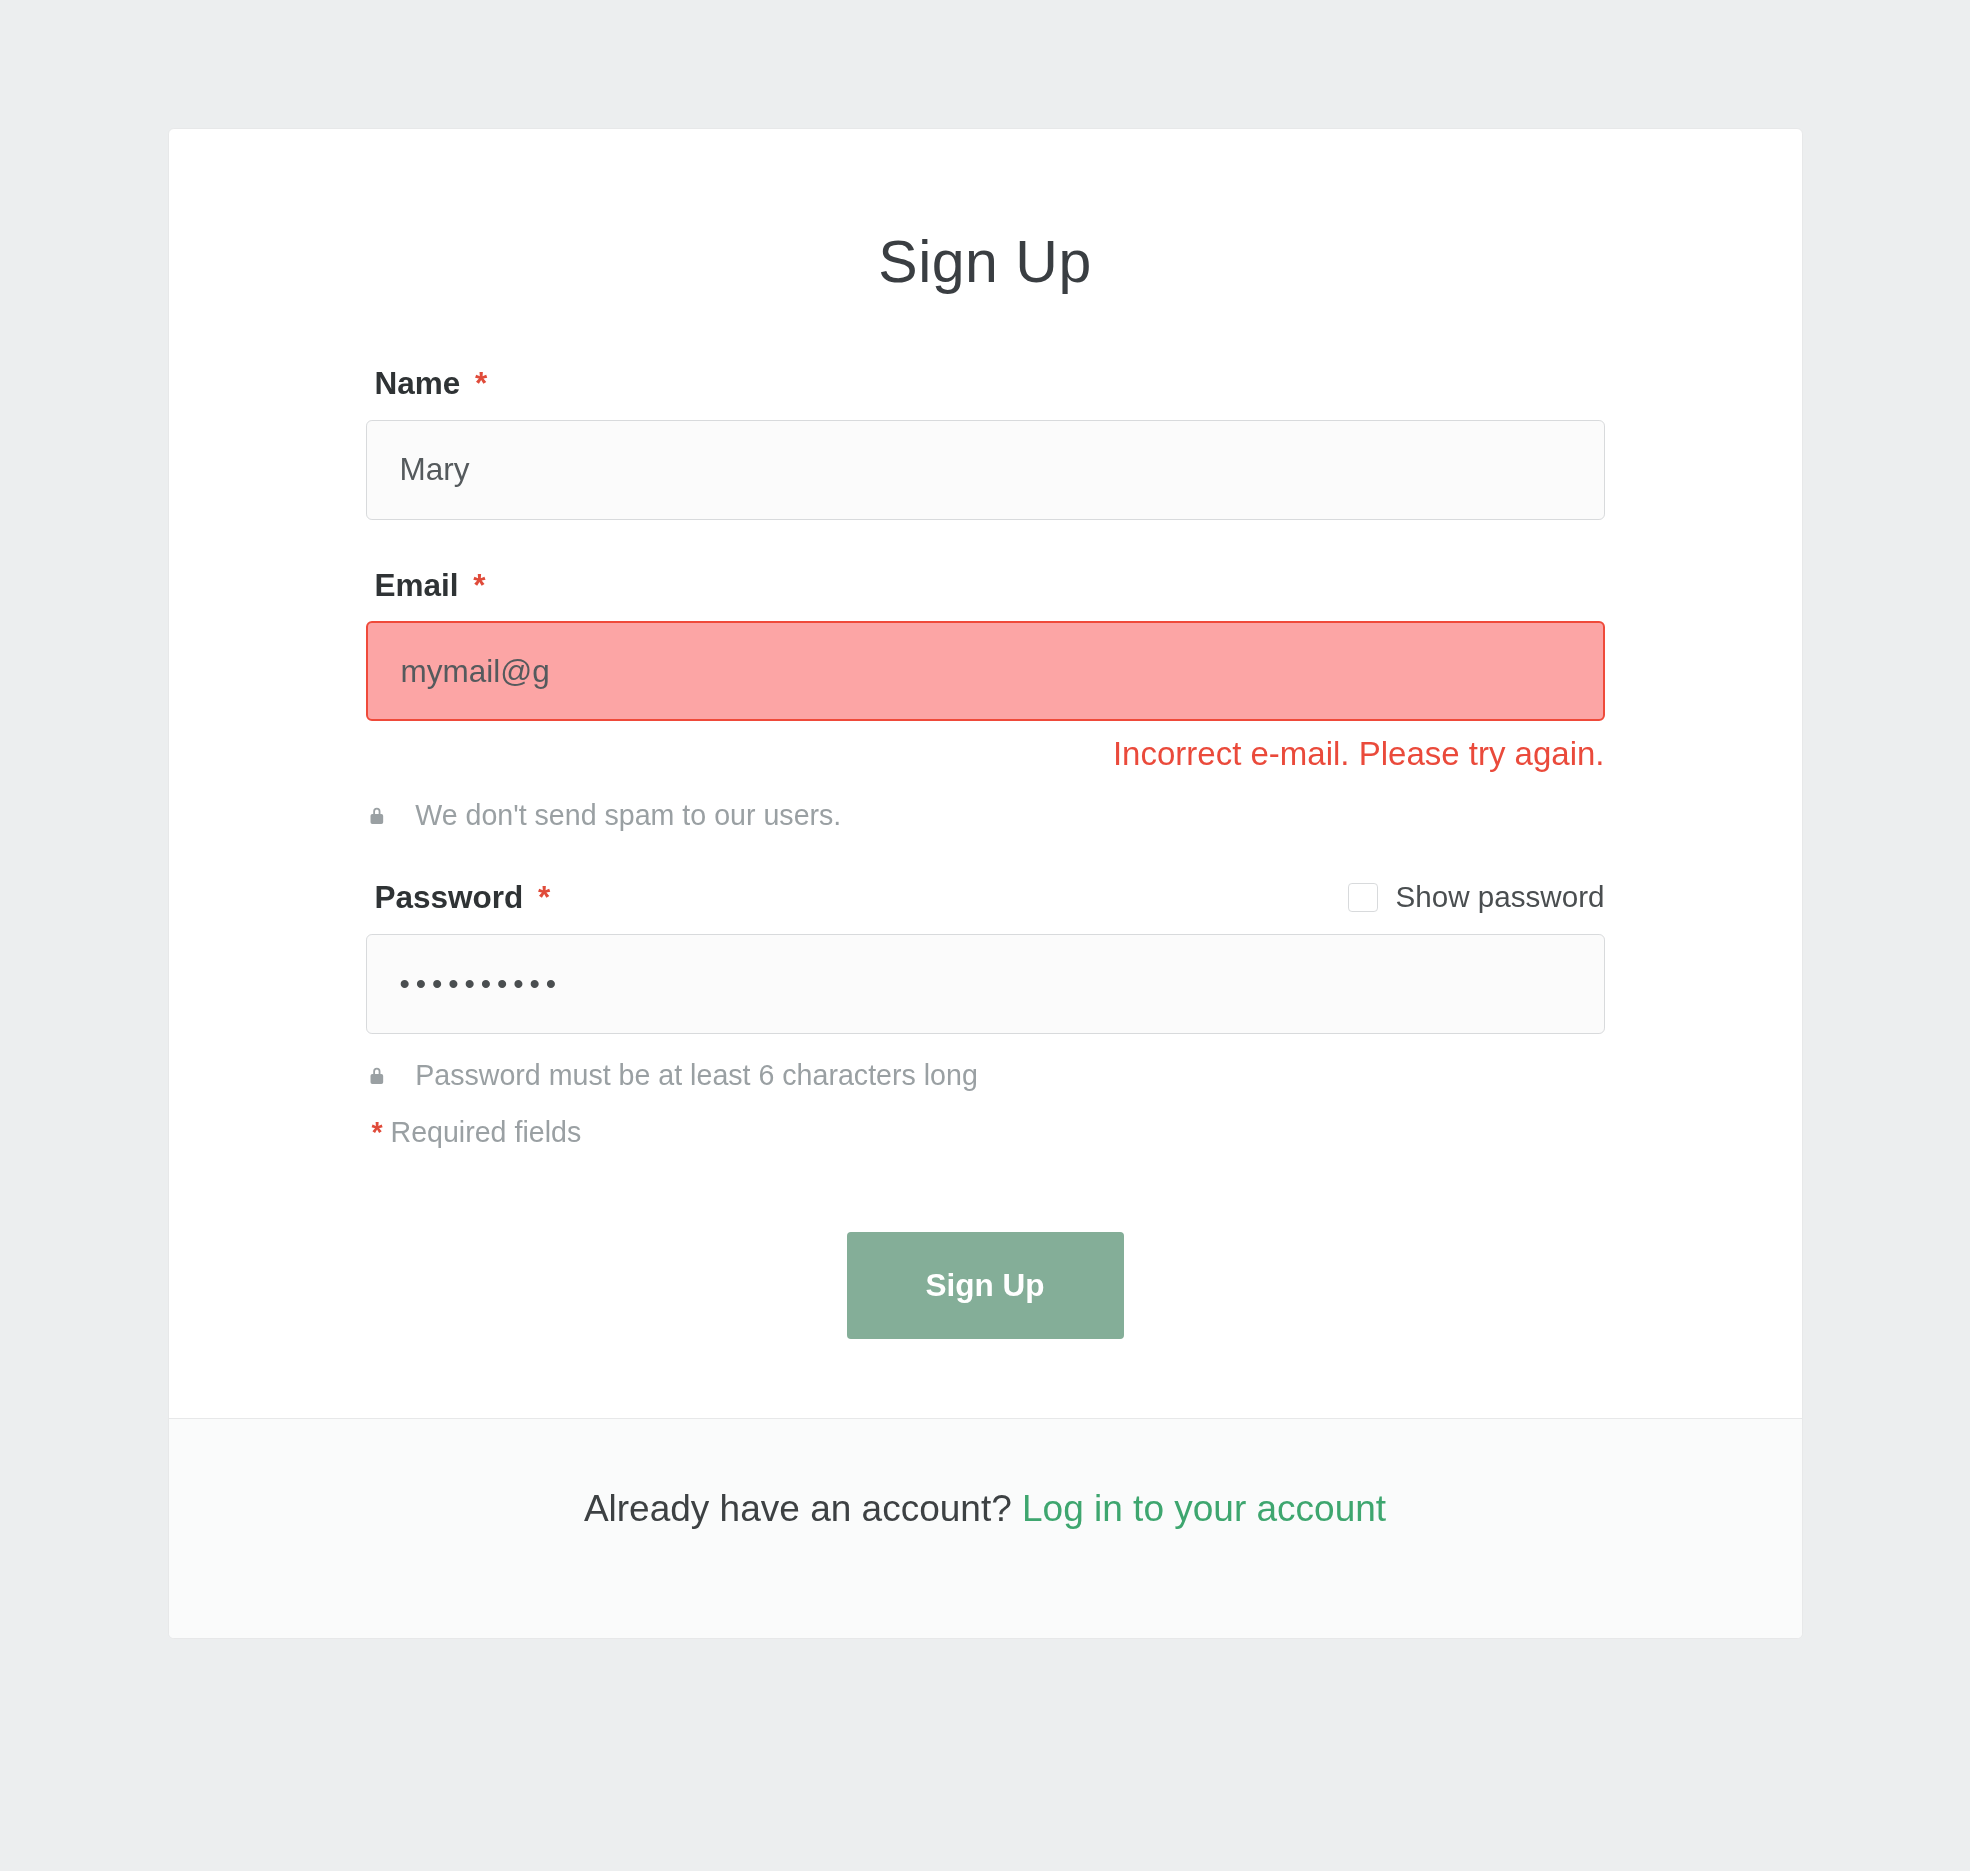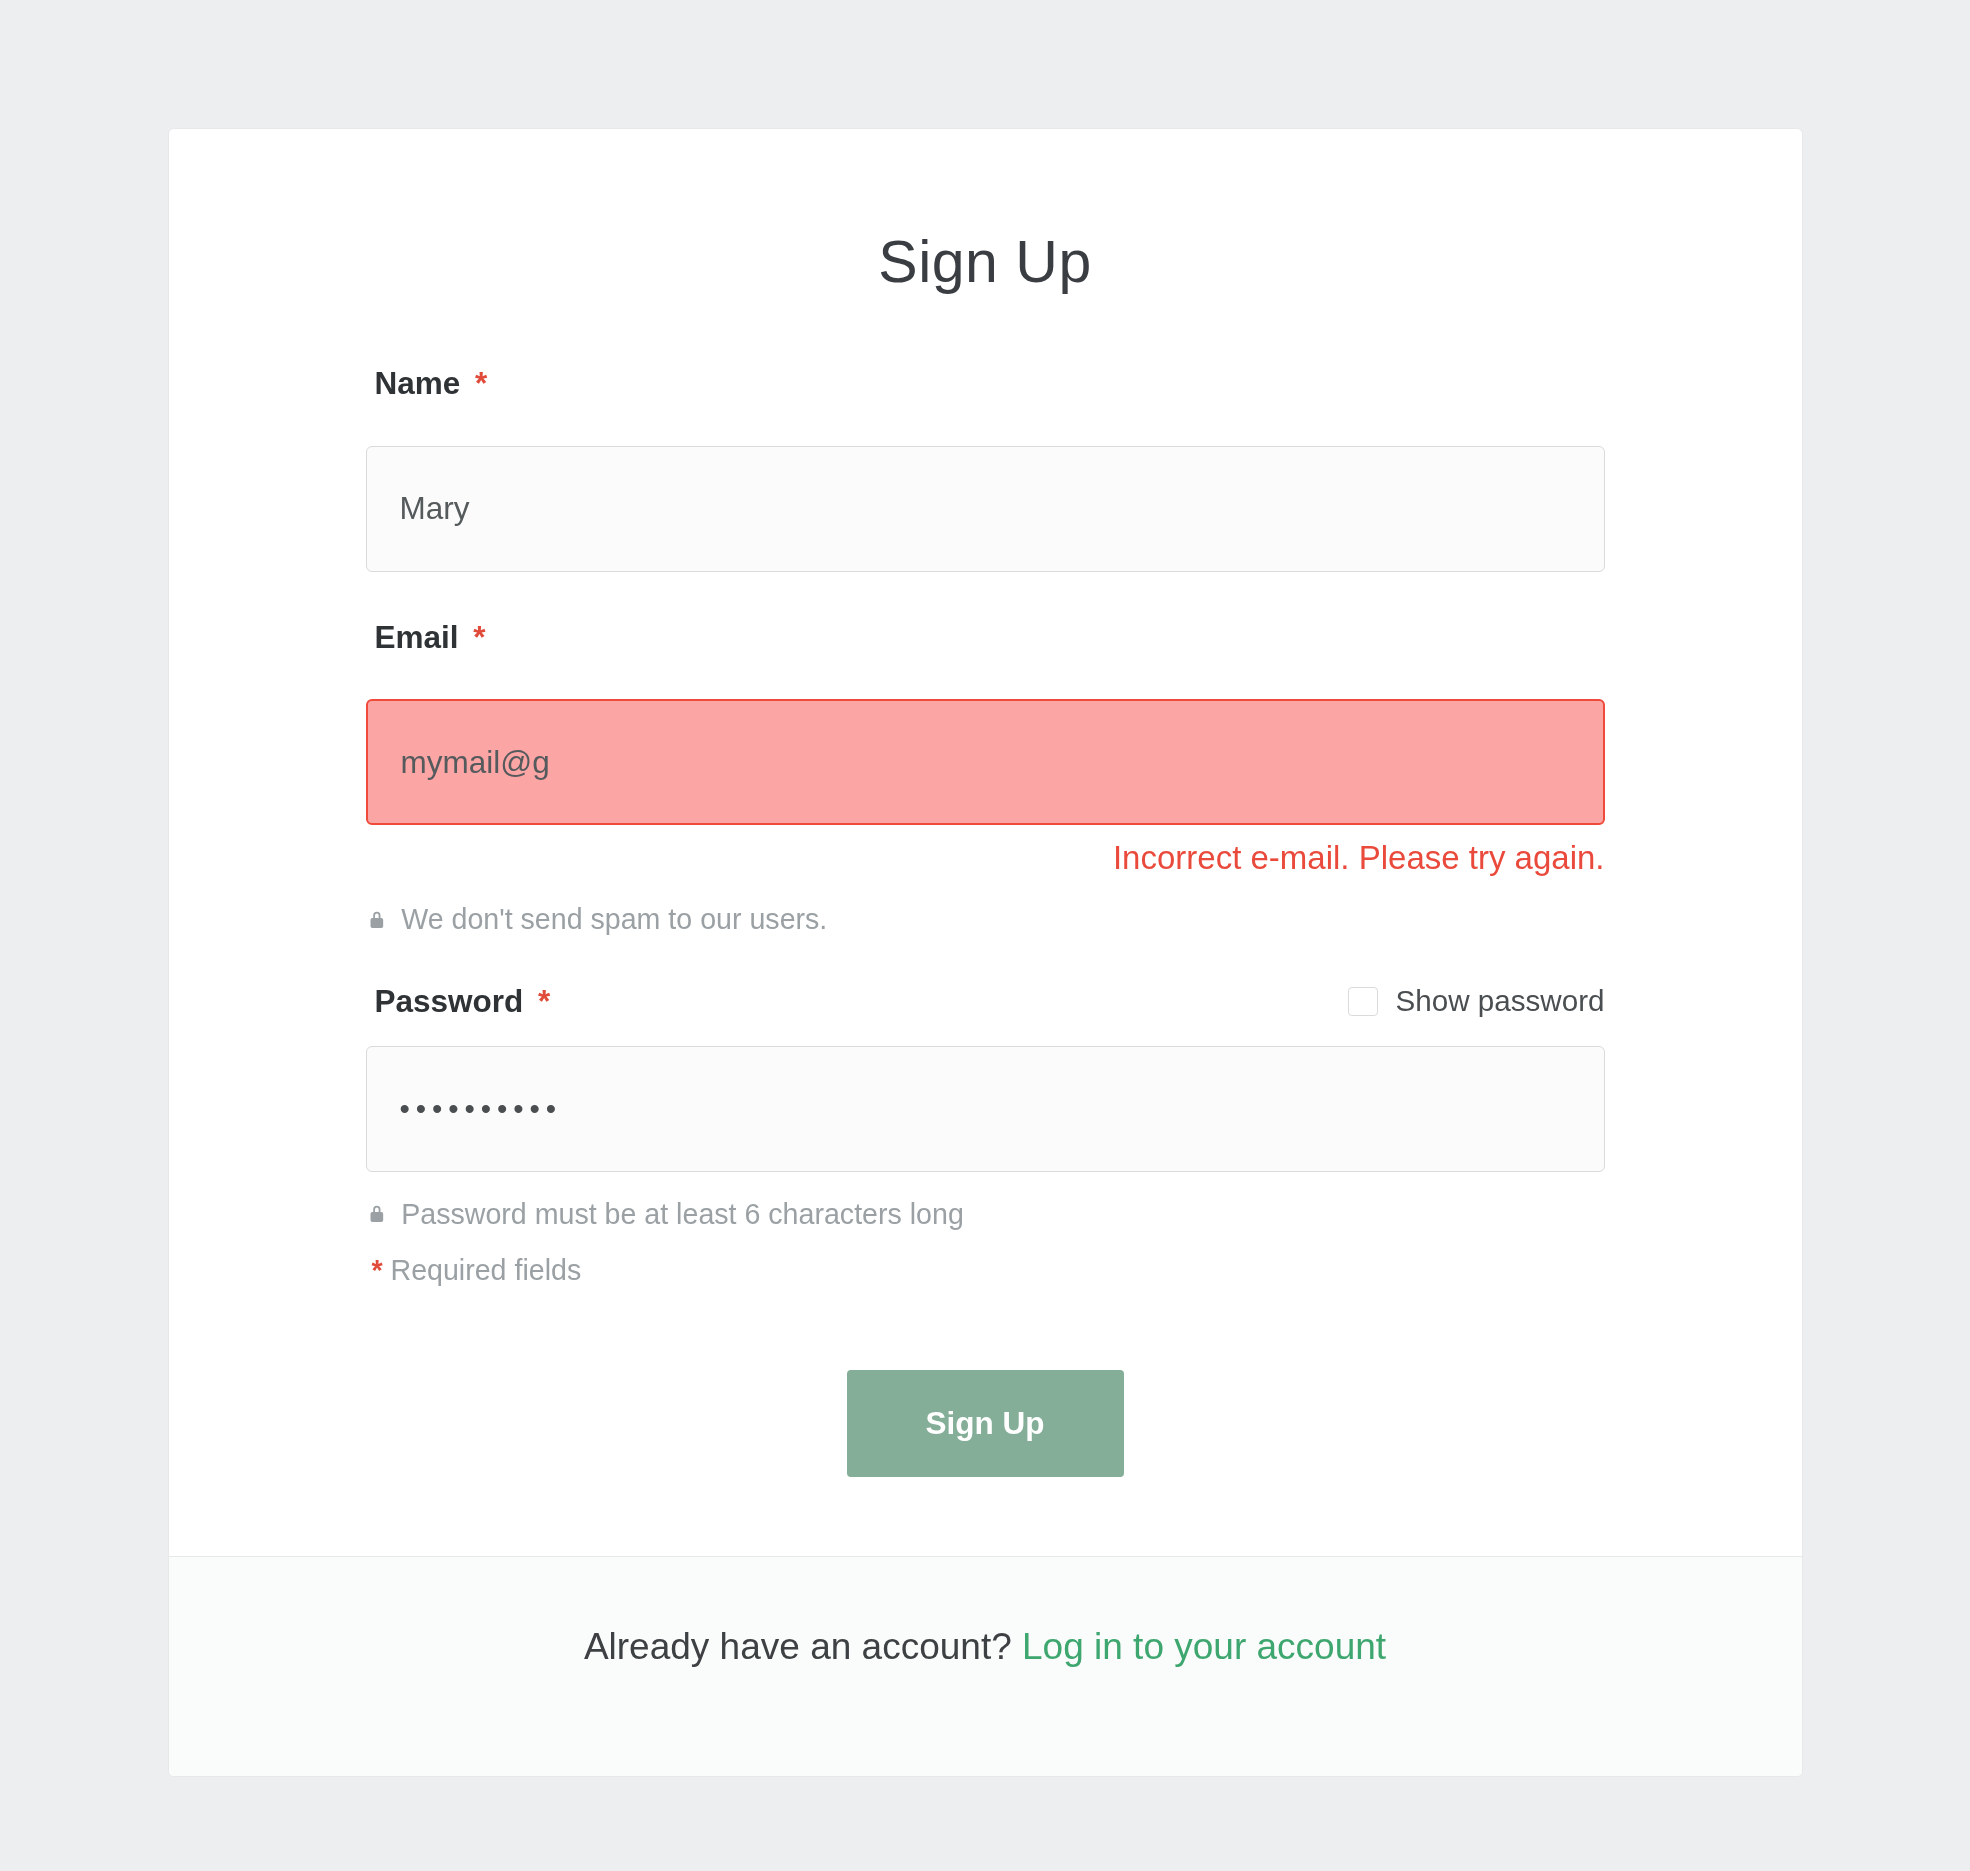--- a/index.html
+++ b/index.html
@@ -50,44 +50,43 @@
       font-weight: 700;
       color: #2f3335;
     }
     .req {
       color: #e04b3a;
       margin-left: 5.9px;
       font-weight: 700;
     }
     .input {
       width: 100%;
-      height: 126px;
+      height: 100px;
       border: 1px solid #d8dadc;
       border-radius: 5.9px;
       background: #fbfbfb;
       font-size: 31.5px;
       color: #555a5d;
       padding: 0 33px;
       outline: none;
-      margin-top: 26px;
     }
     .input.error {
       border: 2px solid #ef4a3a;
       background: #fca5a5;
     }
     .error-msg {
       text-align: right;
       color: #ea4a3b;
       font-size: 33px;
       margin-top: 14px;
     }
     .hint {
       display: flex;
       align-items: center;
-      gap: 14px;
+      gap: 28px;
       color: #9aa0a3;
       font-size: 28.6px;
       margin-top: 25.6px;
     }
     .hint .lock-icon {
       width: 21.7px;
       height: 21.7px;
       display: inline-flex;
       align-items: center;
       justify-content: center;

